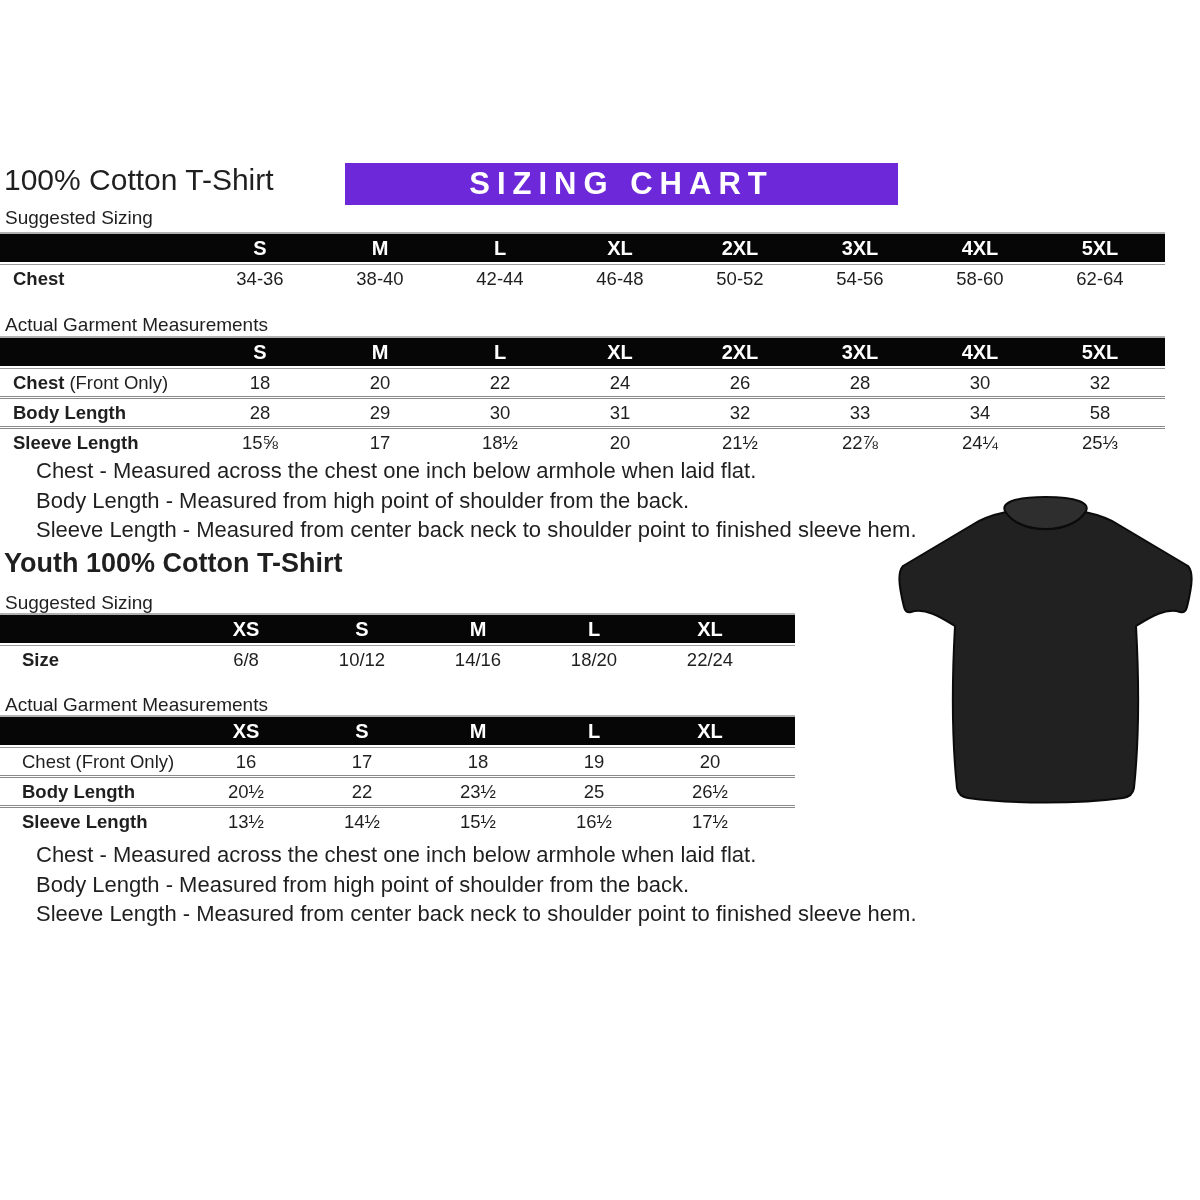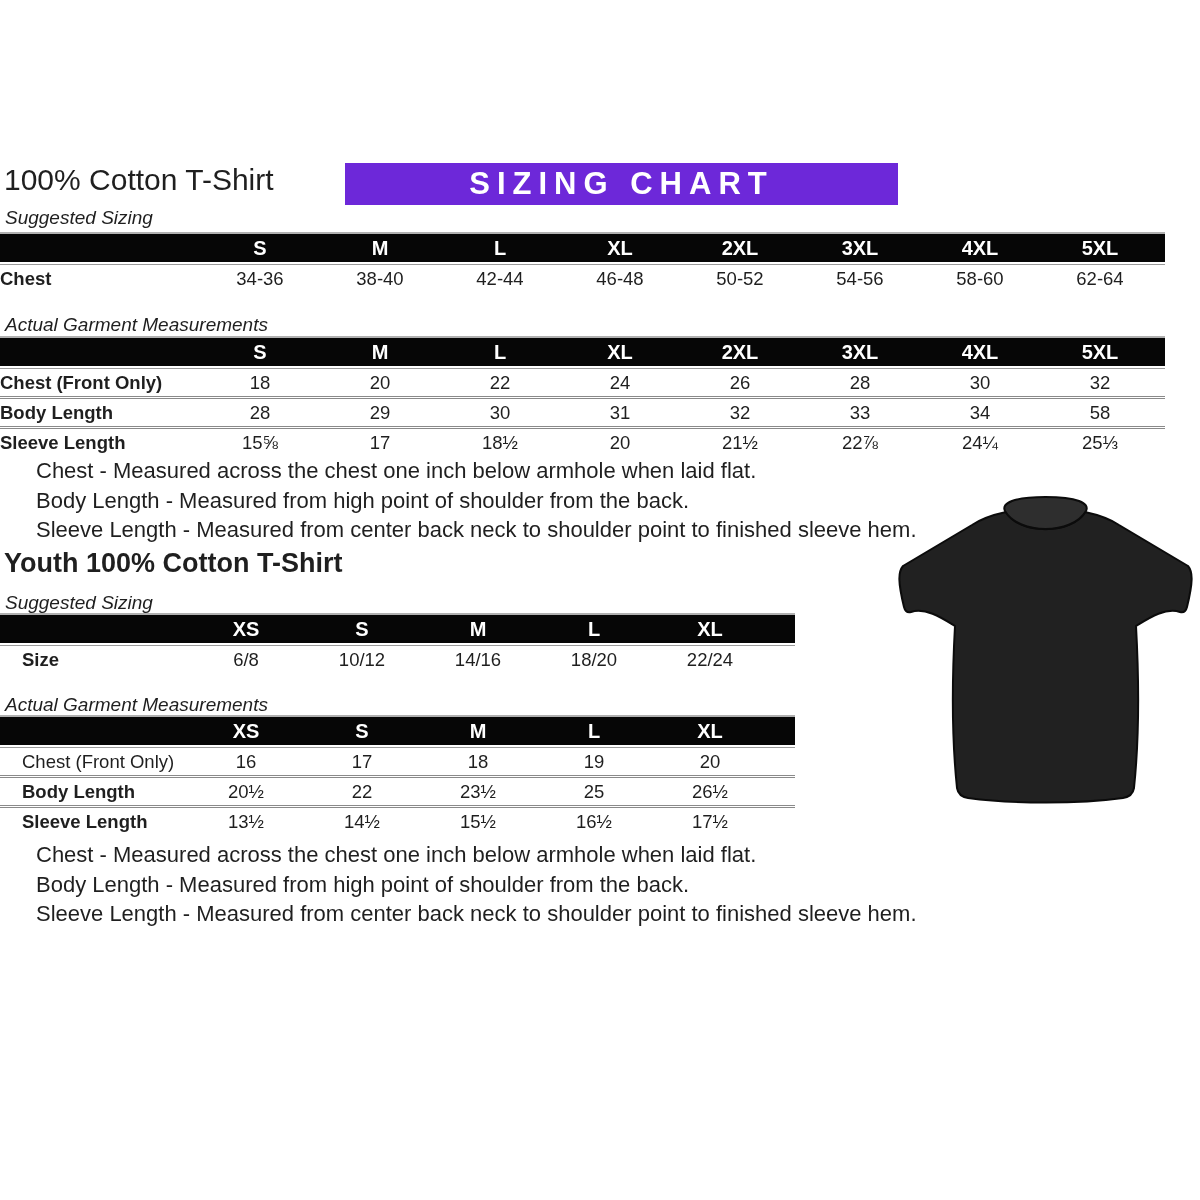--- a/index.html
+++ b/index.html
@@ -5,38 +5,38 @@
   html,body{margin:0;padding:0;background:#fff;}
   .canvas{position:relative;width:1200px;height:1200px;background:#ffffff;overflow:hidden;
           font-family:"Liberation Sans","DejaVu Sans",sans-serif;color:#1f1f1f;}
   .abs{position:absolute;}
 
   .page-title{left:4px;top:163px;font-size:30px;font-weight:400;white-space:nowrap;}
   .banner{left:345px;top:163px;width:553px;height:42px;background:#6d28d9;color:#fff;
           display:flex;align-items:center;justify-content:center;
           font-weight:bold;font-size:31px;letter-spacing:7px;white-space:nowrap;}
 
-  .seclbl{font-size:19px;white-space:nowrap;font-style:italic;}
+  .seclbl{font-size:19px;white-space:nowrap;}
   .youth-title{font-size:27px;font-weight:bold;white-space:nowrap;}
 
   .tbl{left:0;}
   .thead{display:flex;width:100%;background:#060606;color:#fff;height:28px;align-items:center;
          border-top:2px solid #b0b0b0;box-sizing:content-box;}
   .hdr{font-weight:bold;font-size:20px;text-align:center;}
   .tbody{border-top:1px solid #9a9a9a;margin-top:2px;}
   .trow{display:flex;height:27px;align-items:center;font-size:18.5px;background:#fff;}
   .tbody .trow + .trow{border-top:3px double #8a8a8a;}
 
-  .lca{width:200px;box-sizing:border-box;text-align:left;}
+  .lca{width:200px;padding-left:13px;box-sizing:border-box;text-align:left;}
   .ca{width:120px;text-align:center;}
   .lcy{width:188px;padding-left:22px;box-sizing:border-box;text-align:left;}
   .cy{width:116px;text-align:center;}
   .b{font-weight:bold;}
   .n{font-weight:400;}
-  .sfx{margin-left:5px;font-weight:700;}
+  .sfx{margin-left:5px;font-weight:400;}
 
   .notes{font-size:22px;line-height:29.5px;white-space:nowrap;margin-left:23px;}
 
   .pos-adult-sug-lbl{left:5px;top:207px;}
   .pos-adult-t1{left:0;top:232px;width:1165px;}
   .pos-adult-act-lbl{left:5px;top:314px;}
   .pos-adult-t2{left:0;top:336px;width:1165px;}
   .pos-notes1{left:13px;top:456px;}
   .pos-youth-title{left:4px;top:548px;}
   .pos-youth-sug-lbl{left:5px;top:592px;}

